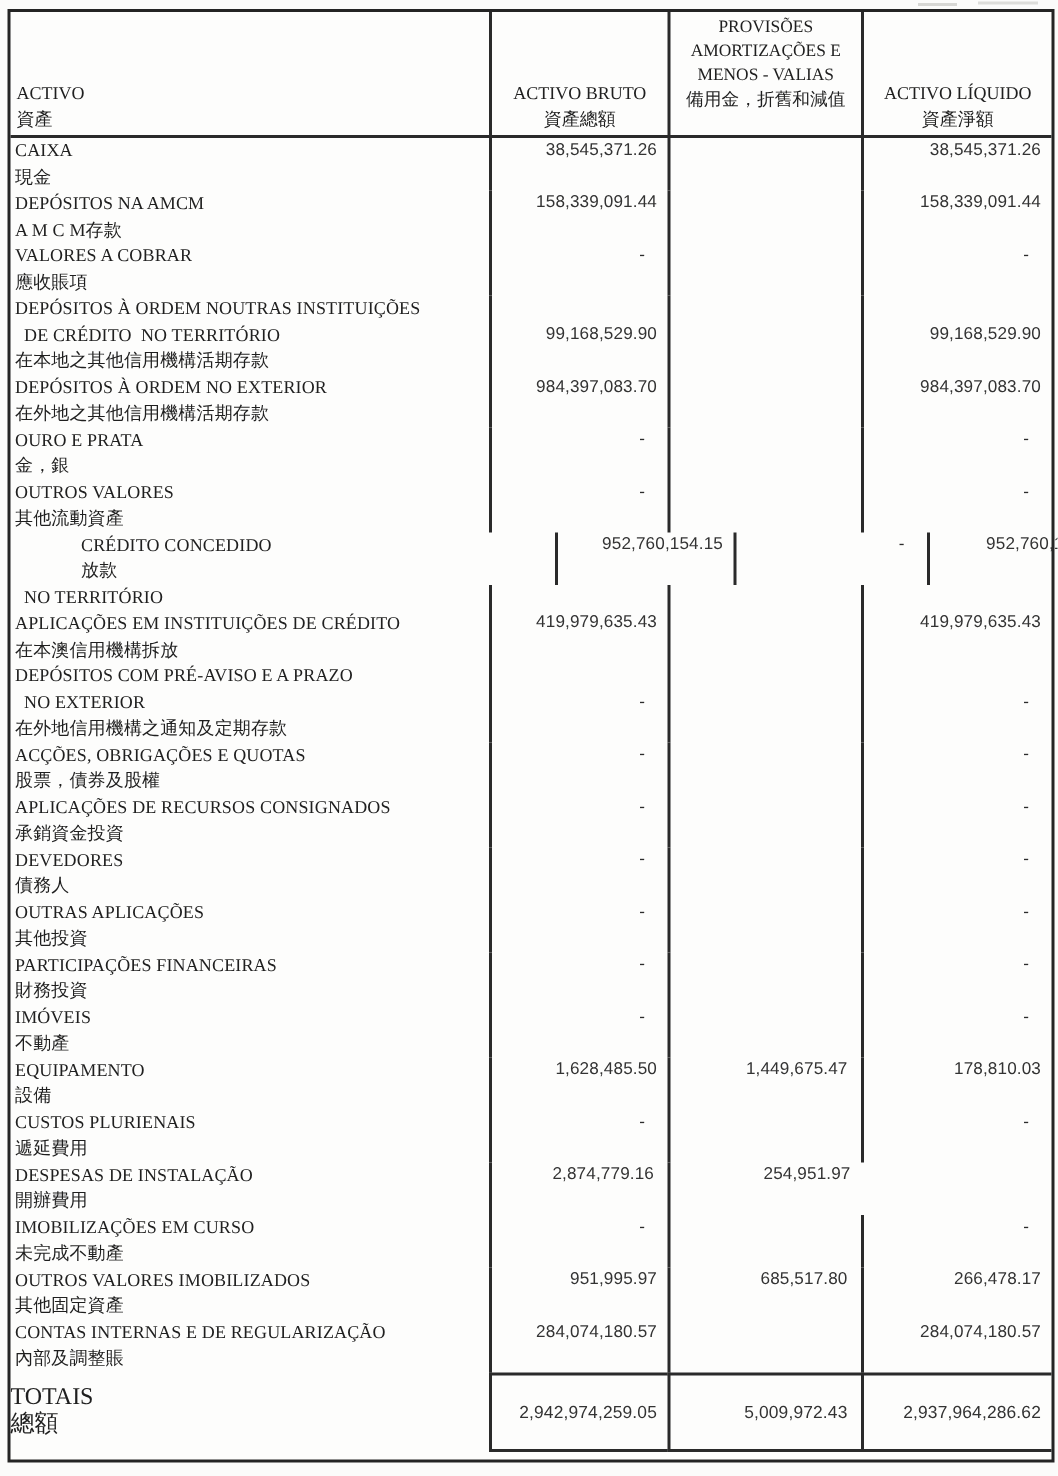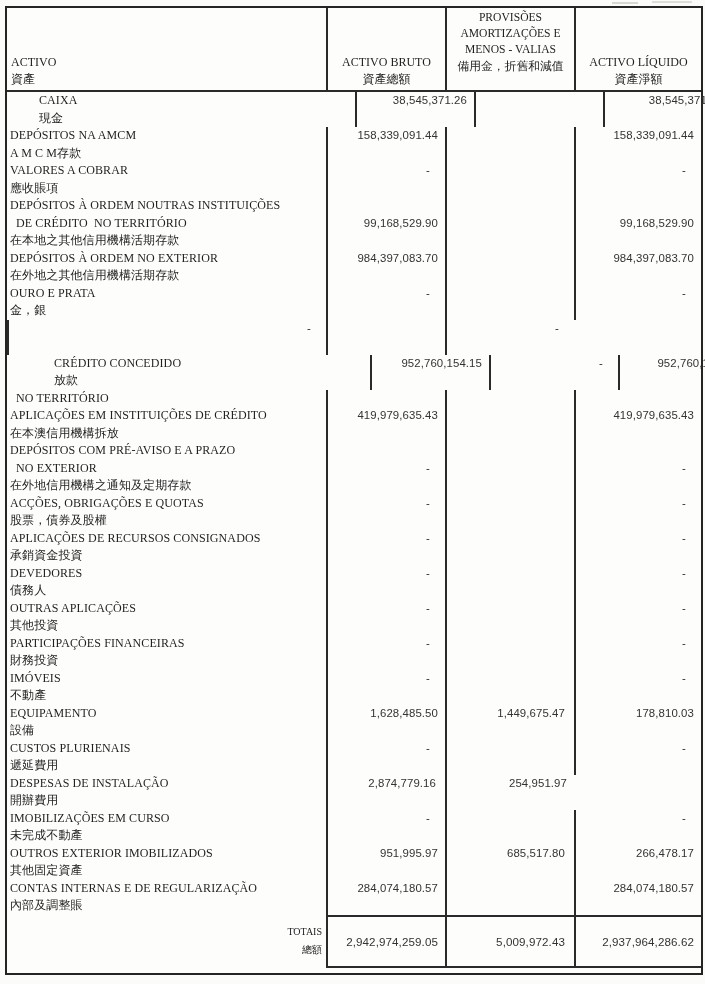--- a/index.html
+++ b/index.html
@@ -63,22 +63,22 @@
     letter-spacing: 0.1px;
   }
   .pad-b { padding-right: 7px; }
   .pad-p { padding-right: 9px; }
   .pad-l { padding-right: 7px; }
   .vnum.dash { padding-right: 15px; color: #2c2c2c; }
 
   
   .totals-row { height: 53px; }
   .totals-label {
-    text-align: right; padding-right: 4px; padding-top: 8px;
-    line-height: 17.5px; font-size: 10px;
+    padding-right: 4px; padding-top: 8px;
+    line-height: 17.5px; font-size: 16px;
   }
   .totals-num {
     display: flex; justify-content: flex-end; align-items: center;
     border-top: 2px solid #2a2a2a; border-bottom: 2px solid #2a2a2a;
   }
   .totals-num .vnum { font-size: 11.6px; }
   .spacer-row { height: 7px; }
 </style>
 </head>
 <body>
@@ -114,21 +114,21 @@
       </div>
       <div class="c hcell vline">
         <div class="h-stack-bottom h-center">
           <div>ACTIVO LÍQUIDO</div>
           <div class="zhline">資產淨額</div>
         </div>
       </div>
     </div>
 
     <div class="body-rows" id="body-rows">
-        <div class="grid-row" style="height: 35px; margin-left: 29px;">
+        <div class="grid-row" style="height: 35px;">
           <div class="c row-label">
             <div class="lbl-line">CAIXA</div>
             <div class="lbl-line zh">現金</div>
           </div>
           <div class="c vline vcell">
             <span class="vnum pad-b" style="padding-top: 0px;">38,545,371.26</span>
           </div>
           <div class="c vline vcell"></div>
           <div class="c vline vcell">
             <span class="vnum pad-l" style="padding-top: 0px;">38,545,371.26</span>
@@ -194,20 +194,24 @@
           </div>
           <div class="c vline vcell">
             <span class="vnum pad-b dash" style="padding-top: 0px;">-</span>
           </div>
           <div class="c vline vcell"></div>
           <div class="c vline vcell">
             <span class="vnum pad-l dash" style="padding-top: 0px;">-</span>
           </div>
         </div>
         <div class="grid-row" style="height: 35px;">
+          <div class="c row-label">
+            <div class="lbl-line">OUTROS VALORES</div>
+            <div class="lbl-line zh">其他流動資產</div>
+          </div>
           <div class="c vline vcell">
             <span class="vnum pad-b dash" style="padding-top: 0px;">-</span>
           </div>
           <div class="c vline vcell"></div>
           <div class="c vline vcell">
             <span class="vnum pad-l dash" style="padding-top: 0px;">-</span>
           </div>
         </div>
         <div class="grid-row" style="height: 35px; padding-left: 44px;">
           <div class="c row-label">
@@ -378,21 +382,21 @@
           <div class="c vline vcell">
             <span class="vnum pad-b dash" style="padding-top: 0px;">-</span>
           </div>
           <div class="c vline vcell"></div>
           <div class="c vline vcell">
             <span class="vnum pad-l dash" style="padding-top: 0px;">-</span>
           </div>
         </div>
         <div class="grid-row" style="height: 35px;">
           <div class="c row-label">
-            <div class="lbl-line">OUTROS EXTERIOR IMOBILIZADOS</div>
+            <div class="lbl-line">OUTROS VALORES IMOBILIZADOS</div>
             <div class="lbl-line zh">其他固定資產</div>
           </div>
           <div class="c vline vcell">
             <span class="vnum pad-b" style="padding-top: 0px;">951,995.97</span>
           </div>
           <div class="c vline vcell">
             <span class="vnum pad-p" style="padding-top: 0px;">685,517.80</span>
           </div>
           <div class="c vline vcell">
             <span class="vnum pad-l" style="padding-top: 0px;">266,478.17</span>

